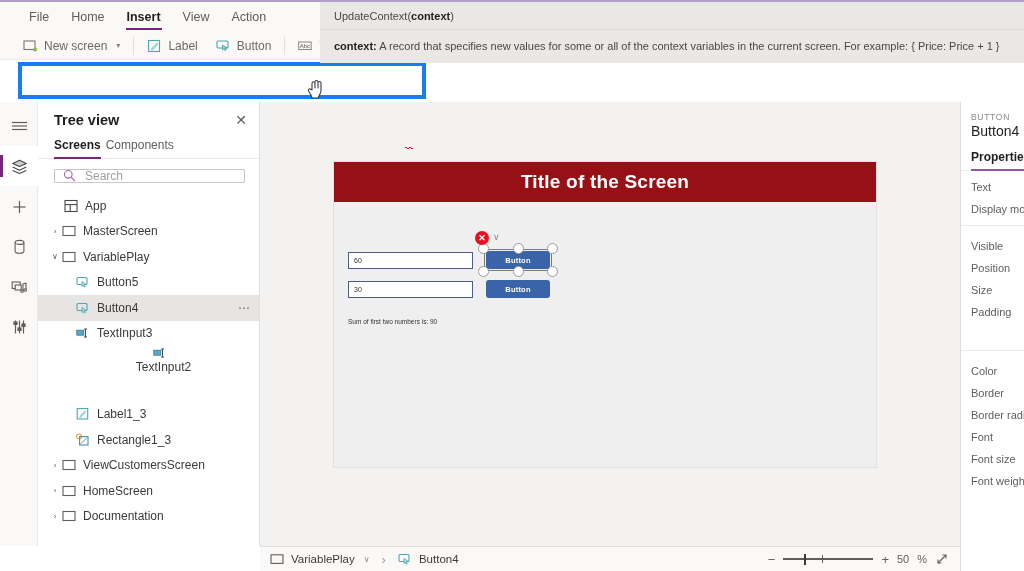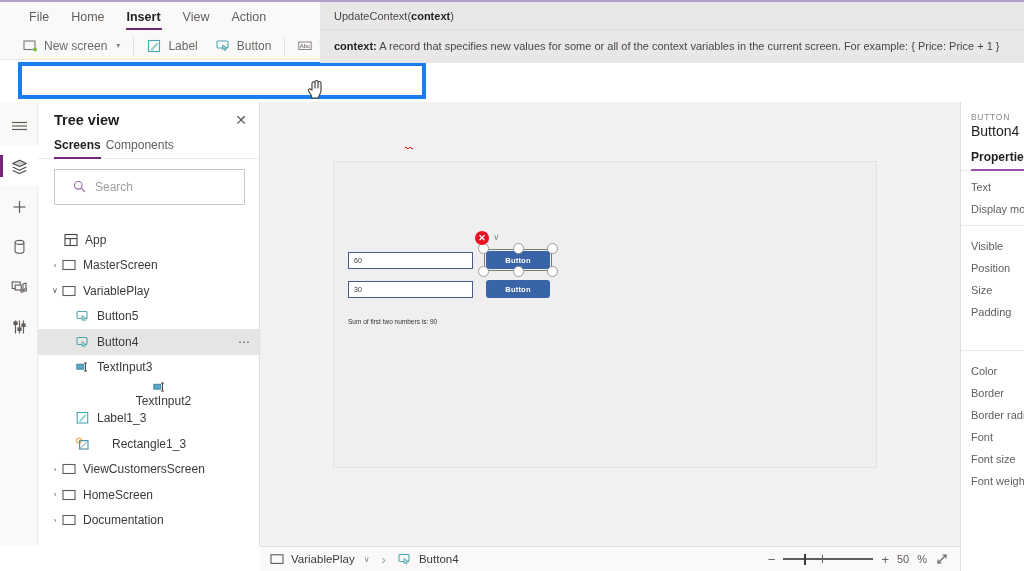--- a/index.html
+++ b/index.html
@@ -124,22 +124,22 @@
   }
   .tree-title { font-size: 14.5px; color: #201f1e; font-weight: bold; }
   .close-x { font-size: 14px; color: #605e5c; cursor: pointer; line-height: 1; }
   .tabs { display: flex; gap: 5px; padding: 4px 0 0 16px; border-bottom: 1px solid #edebe9; }
   .tab { font-size: 12px; color: #605e5c; padding-bottom: 6px; position: relative; cursor: default; }
   .tab.active { color: #201f1e; font-weight: bold; }
   .tab.active::after {
     content: ""; position: absolute; left: 0; right: 0; bottom: -1px; height: 2px; background: #742774;
   }
   .search-box {
-    margin: 10px 14px 20px 16px; height: 36px; border: 1px solid #c8c6c4; background: #fff;
-    display: flex; align-items: center; gap: 7px; padding: 0 18px; border-radius: 1px;
+    margin: 10px 14px 8px 16px; height: 14px; border: 1px solid #c8c6c4; background: #fff;
+    display: flex; align-items: center; gap: 7px; padding: 0 8px; border-radius: 1px;
   }
   .search-box span.ph { font-size: 12px; color: #a19f9d; }
   .tree-list { padding-top: 2px; }
   .trow {
     height: 25.5px; display: flex; align-items: center; font-size: 12px; color: #3b3a39;
     padding-right: 8px; position: relative; white-space: nowrap; cursor: default;
   }
   .trow.sel { background: #e6e5e4; }
   .trow .chev { width: 14px; text-align: center; font-size: 8px; color: #605e5c; flex: none; }
   .trow .ticon { margin-right: 7px; flex: none; display: flex; align-items: center; }
@@ -485,31 +485,31 @@
               <g stroke="#4a4846" stroke-width="1">
                 <line x1="9.5" y1="3" x2="9.5" y2="11"></line>
                 <line x1="8" y1="3" x2="11" y2="3"></line>
                 <line x1="8" y1="11" x2="11" y2="11"></line>
               </g>
             </svg>
         </span>
         <span>TextInput2</span>
       </div>
 
-      <div class="trow" style="padding-left:38px;">
+      <div class="trow" style="padding-left:38px;margin-top:30px;">
         <span class="ticon">
           <svg width="14" height="14" viewBox="0 0 14 14">
               <rect x="1.2" y="1.5" width="10.5" height="10.5" fill="none" stroke="#4aa8b0" stroke-width="1.1"></rect>
               <path d="M3 9.8 L9 3.2 L10.4 4.6 L4.4 11.2 Z" fill="#8fd4da"></path>
             </svg>
         </span>
         <span>Label1_3</span>
       </div>
 
-      <div class="trow" style="padding-left:38px;gap:15px;">
+      <div class="trow" style="padding-left:38px;">
         <span class="ticon">
           <svg width="14" height="14" viewBox="0 0 14 14">
               <circle cx="3" cy="3.4" r="2.4" fill="none" stroke="#e8a33d" stroke-width="1.1"></circle>
               <rect x="3.6" y="3.6" width="8.4" height="8.4" fill="none" stroke="#4a8fa8" stroke-width="1.1"></rect>
               <path d="M4.6 11 L11 4.6" stroke="#4a8fa8" stroke-width=".9"></path>
             </svg>
         </span>
         <span>Rectangle1_3</span>
       </div>
 
@@ -541,20 +541,21 @@
             </svg>
         </span>
         <span>Documentation</span>
       </div>
 
     </div>
   </div>
 
   <div class="canvas-area">
     <div class="screen">
+      <div class="screen-title">Title of the Screen</div>
 
       <div class="ti ti1">60</div>
       <div class="ti ti2">30</div>
 
       <div class="cbtn cbtn1">Button</div>
       <div class="cbtn cbtn2">Button</div>
 
       <div class="clabel">Sum of first two numbers is: 90</div>
 
       <div class="sel-box">

